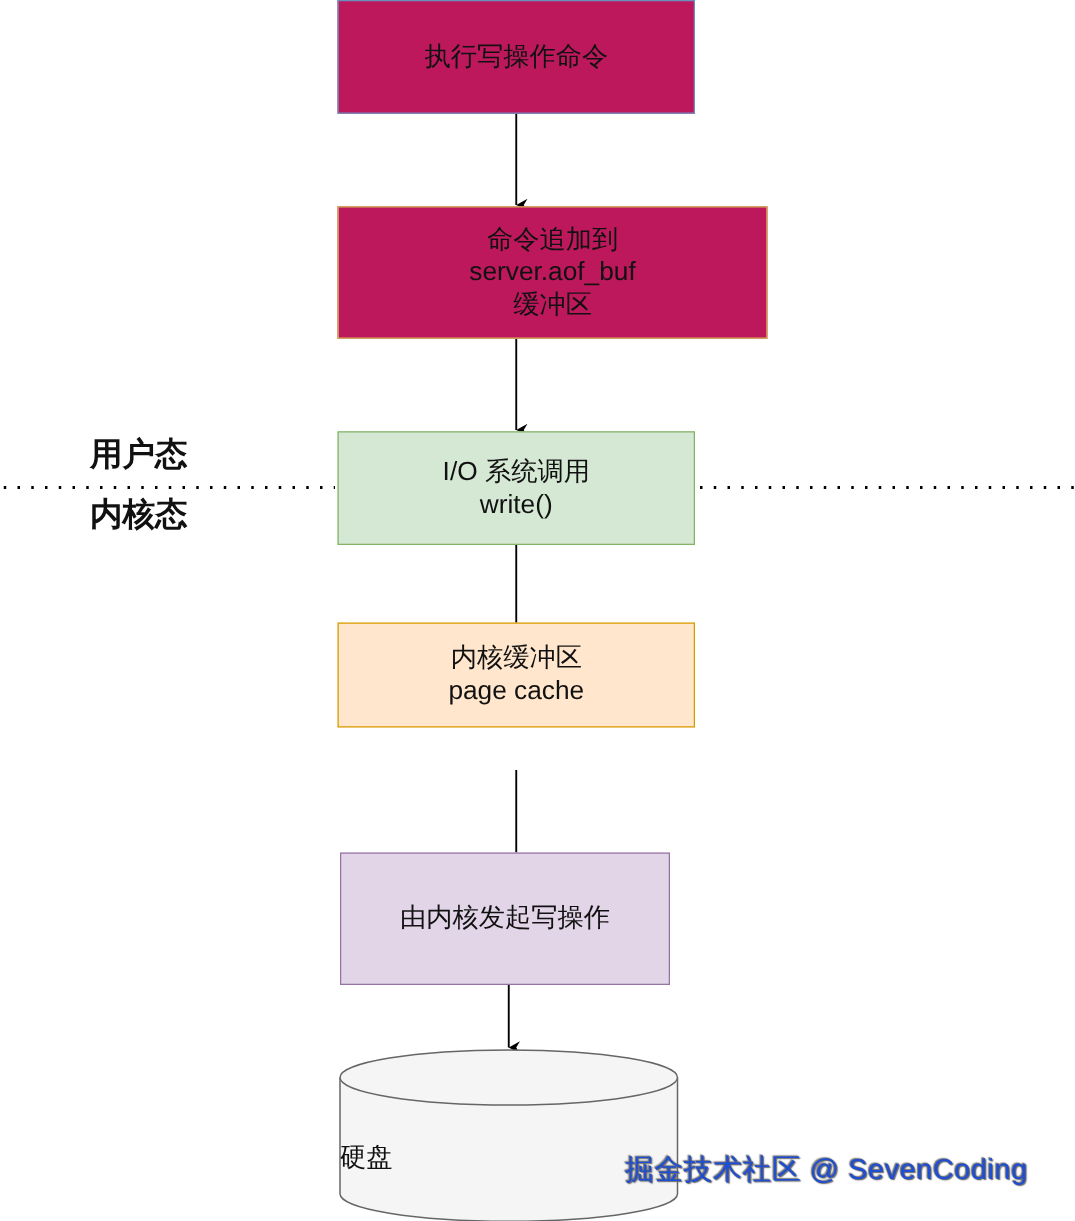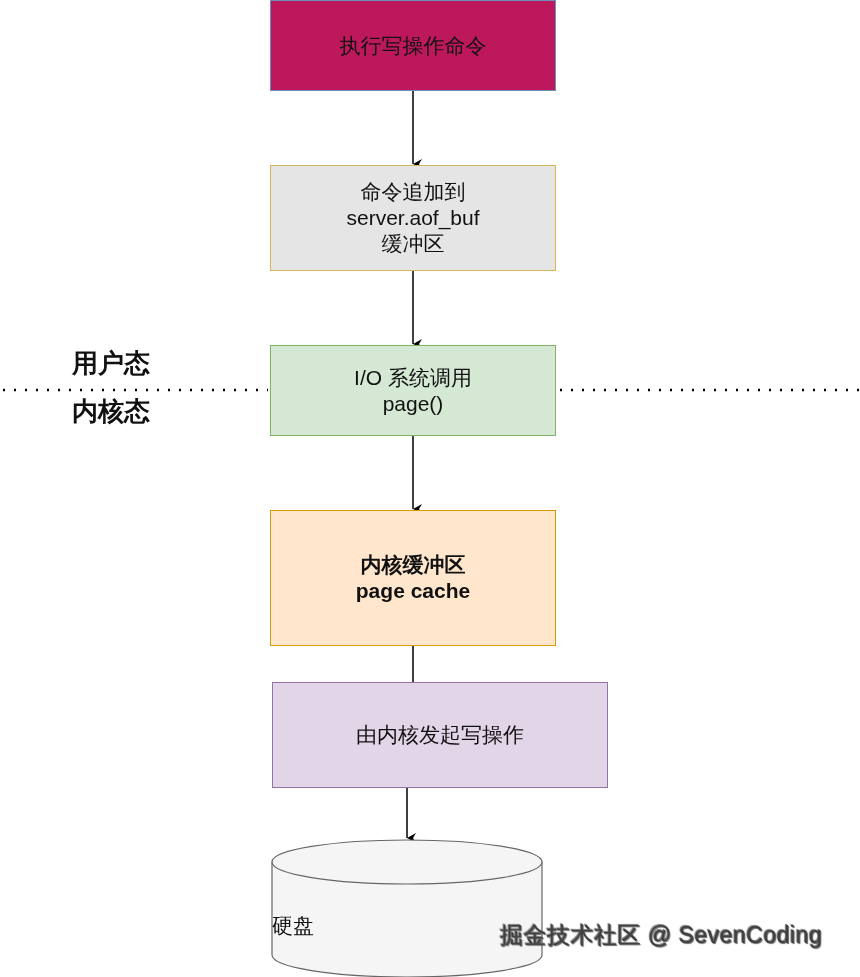--- a/index.html
+++ b/index.html
@@ -2,29 +2,29 @@
 <html><head>
 <meta charset="utf-8">
 <style>
   html, body { margin: 0; padding: 0; background: #ffffff; }
   body { width: 860px; height: 977px; position: relative; overflow: hidden;
          font-family: "Liberation Sans", "DejaVu Sans", sans-serif; color: #111; }
   .box { position: absolute; box-sizing: border-box; border: 1px solid;
          display: flex; align-items: center; justify-content: center; text-align: center;
          font-size: 21px; line-height: 26px; white-space: pre-line; }
   .blue   { left: 270px; top: 0px;   width: 286px; height: 91px;  background: #be185d; border-color: #6c8ebf; }
-  .yellow { left: 270px; top: 165px; width: 286px; height: 106px; background: #e5e5e5; border-color: #d6b656; }
+  .yellow { left: 270px; top: 165px; width: 344px; height: 106px; background: #be185d; border-color: #d6b656; }
   .green  { left: 270px; top: 345px; width: 286px; height: 91px;  background: #d5e8d4; border-color: #82b366; }
-  .orange { left: 270px; top: 510px; width: 286px; height: 136px; background: #ffe6cc; border-color: #d79b00; font-weight: bold; }
-  .purple { left: 272px; top: 682px; width: 336px; height: 106px; background: #e1d5e7; border-color: #9673a6; }
+  .orange { left: 270px; top: 498px; width: 286px; height: 84px; background: #ffe6cc; border-color: #d79b00; }
+  .purple { left: 272px; top: 682px; width: 264px; height: 106px; background: #e1d5e7; border-color: #9673a6; }
   .label { position: absolute; font-size: 26px; font-weight: bold; }
   .lbl-user { left: 72px; top: 346px; }
   .lbl-kernel { left: 72px; top: 394px; }
   .disk-text { position: absolute; left: 272px; width: 270px; top: 912px; text-align: left; font-size: 21px; }
-  .watermark { position: absolute; left: 500px; top: 920px; font-size: 23px; color: #404040;
+  .watermark { position: absolute; left: 500px; top: 920px; font-size: 23px; color: #1d4ed8;
                text-shadow: 0 0 1px #555, 1px 1px 1px #666, -1px -1px 1px #777; letter-spacing: 0.5px; }
   svg.overlay { position: absolute; left: 0; top: 0; }
 </style>
 </head>
 <body>
 
 <svg class="overlay" width="860" height="977">
   <defs>
     <marker id="arrowhead" markerWidth="10" markerHeight="10" refX="5" refY="9" orient="auto" markerUnits="userSpaceOnUse">
       <path d="M0,0 L5,9 L10,0 L5,3 Z" fill="#000"></path>
@@ -44,21 +44,21 @@
     <path d="M272,862 L272,955 A135,22 0 0 0 542,955 L542,862" fill="#f5f5f5" stroke="#666" stroke-width="1.2"></path>
     <ellipse cx="407" cy="862" rx="135" ry="22" fill="#f5f5f5" stroke="#666" stroke-width="1.2"></ellipse>
   </g>
 </svg>
 
 <div class="box blue">执行写操作命令</div>
 <div class="box yellow">命令追加到
 server.aof_buf
 缓冲区</div>
 <div class="box green">I/O 系统调用
-page()</div>
+write()</div>
 <div class="box orange">内核缓冲区
 page cache</div>
 <div class="box purple">由内核发起写操作</div>
 <div class="disk-text">硬盘</div>
 
 <div class="label lbl-user">用户态</div>
 <div class="label lbl-kernel">内核态</div>
 
 <div class="watermark">掘金技术社区 @ SevenCoding</div>
 

